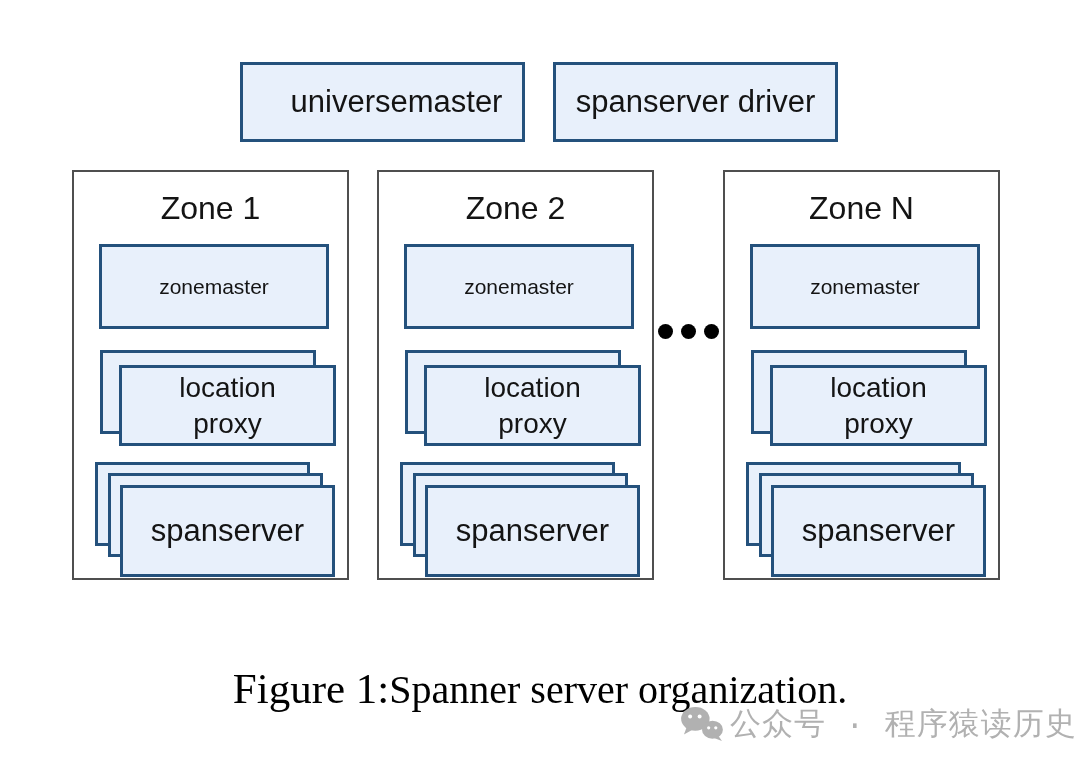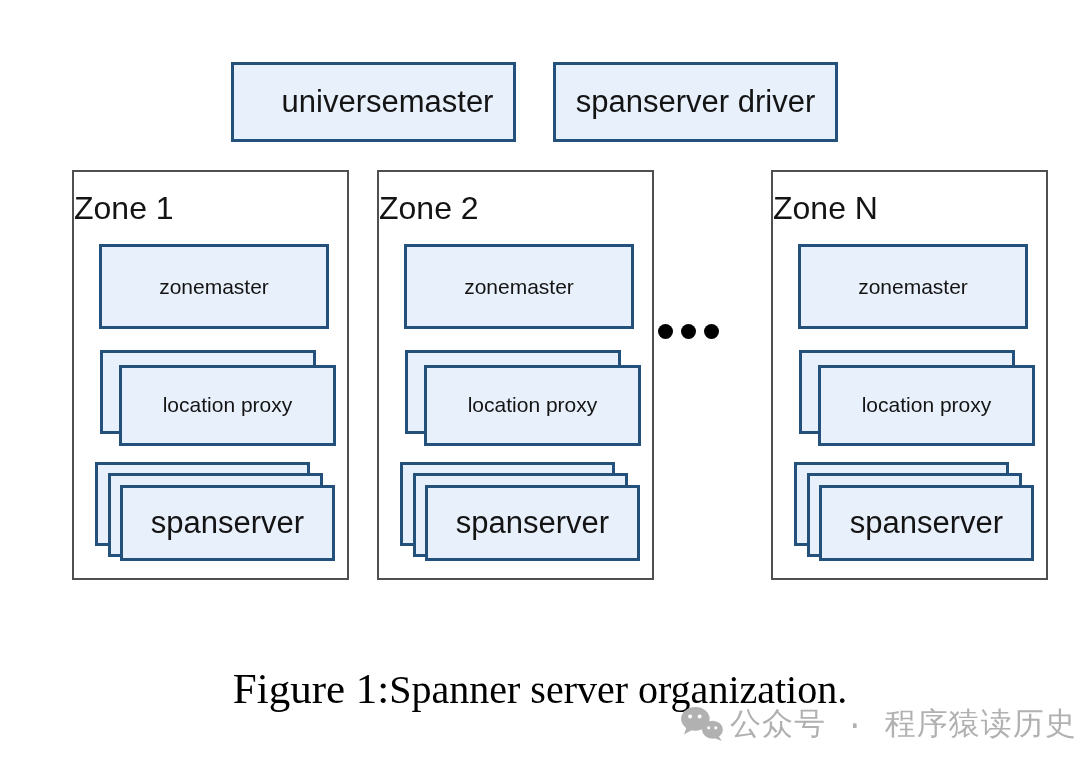--- a/index.html
+++ b/index.html
@@ -15,45 +15,45 @@
   
   .blue-box {
     position:absolute;
     background:#e8f0fb;
     border:3px solid #24517c;
     display:flex; align-items:center; justify-content:center;
     text-align:center;
     color:#141414;
   }
   .top-box { top:62px; width:285px; height:80px; font-size:31px; }
-  .box-universemaster { left:231px;padding-left:28px; }
+  .box-universemaster { left:240px;padding-left:28px; }
   .box-placement-driver { left:553px; }
 
   
   .zone {
     position:absolute; top:170px; width:277px; height:410px;
     background:#ffffff; border:2px solid #4f4f4f;
   }
   .zone-1 { left:72px; }
   .zone-2 { left:377px; }
-  .zone-n { left:723px;margin-left:48px; }
+  .zone-n { left:723px; }
   .zone-title {
     position:absolute; top:18px; left:0; width:100%;
-    text-align:left; font-size:32px; color:#141414;
+    text-align:center; font-size:32px; color:#141414;
   }
 
   .zonemaster-box { left:25px; top:72px; width:230px; height:85px; font-size:21px; }
 
   .locproxy-back { left:26px; top:178px; width:216px; height:84px; }
-  .locproxy-front { left:45px; top:193px; width:217px; height:81px; font-size:21px; line-height:1.28; }
+  .locproxy-front { left:45px; top:193px; width:217px; height:81px; font-size:28px; line-height:1.28; }
   .locproxy-front .wrap-narrow { display:block; width:150px; margin:0 auto; }
 
   .spanserver-back  { left:21px; top:290px; width:215px; height:84px; }
   .spanserver-mid   { left:34px; top:301px; width:215px; height:84px; }
-  .spanserver-front { left:46px; top:313px; width:215px; height:76px; font-size:31px; }
+  .spanserver-front { left:46px; top:313px; width:215px; height:92px; font-size:31px; }
 
   
   .zone-dots {
     position:absolute; left:658px; top:324px;
     display:flex; gap:8px; align-items:center;
   }
   .dot { width:15px; height:15px; border-radius:50%; background:#000; }
 
   
   .caption {

